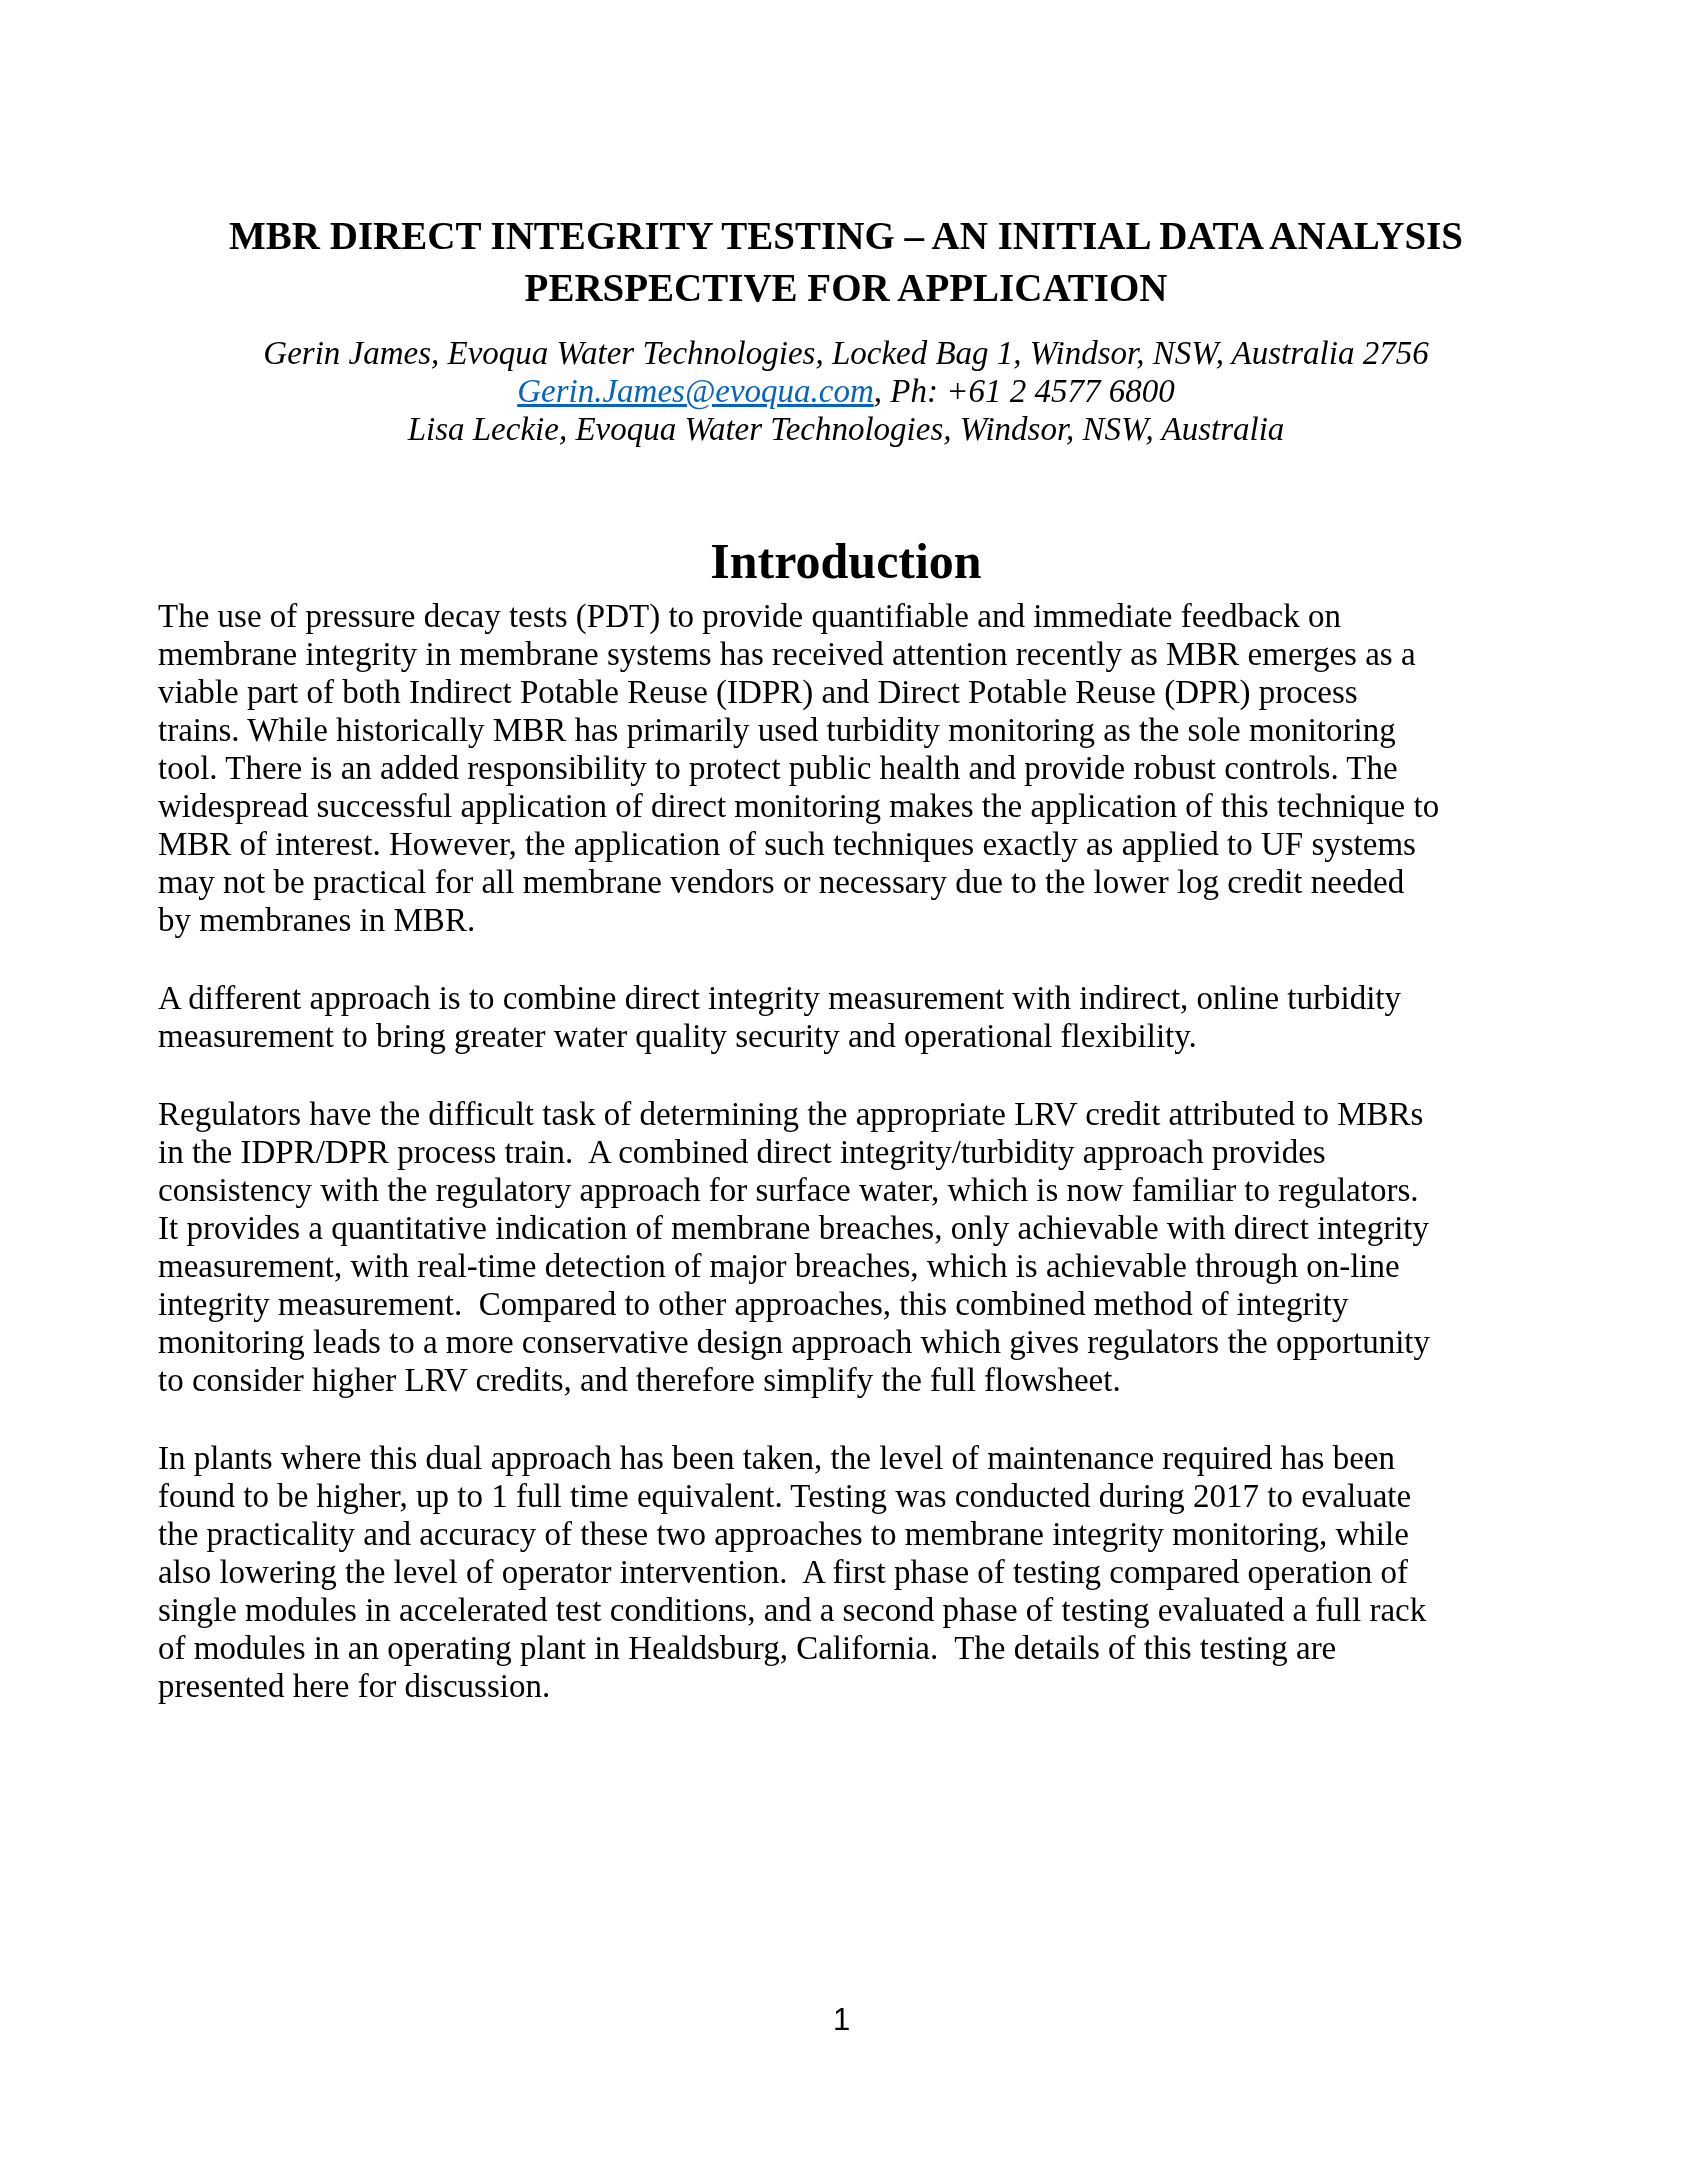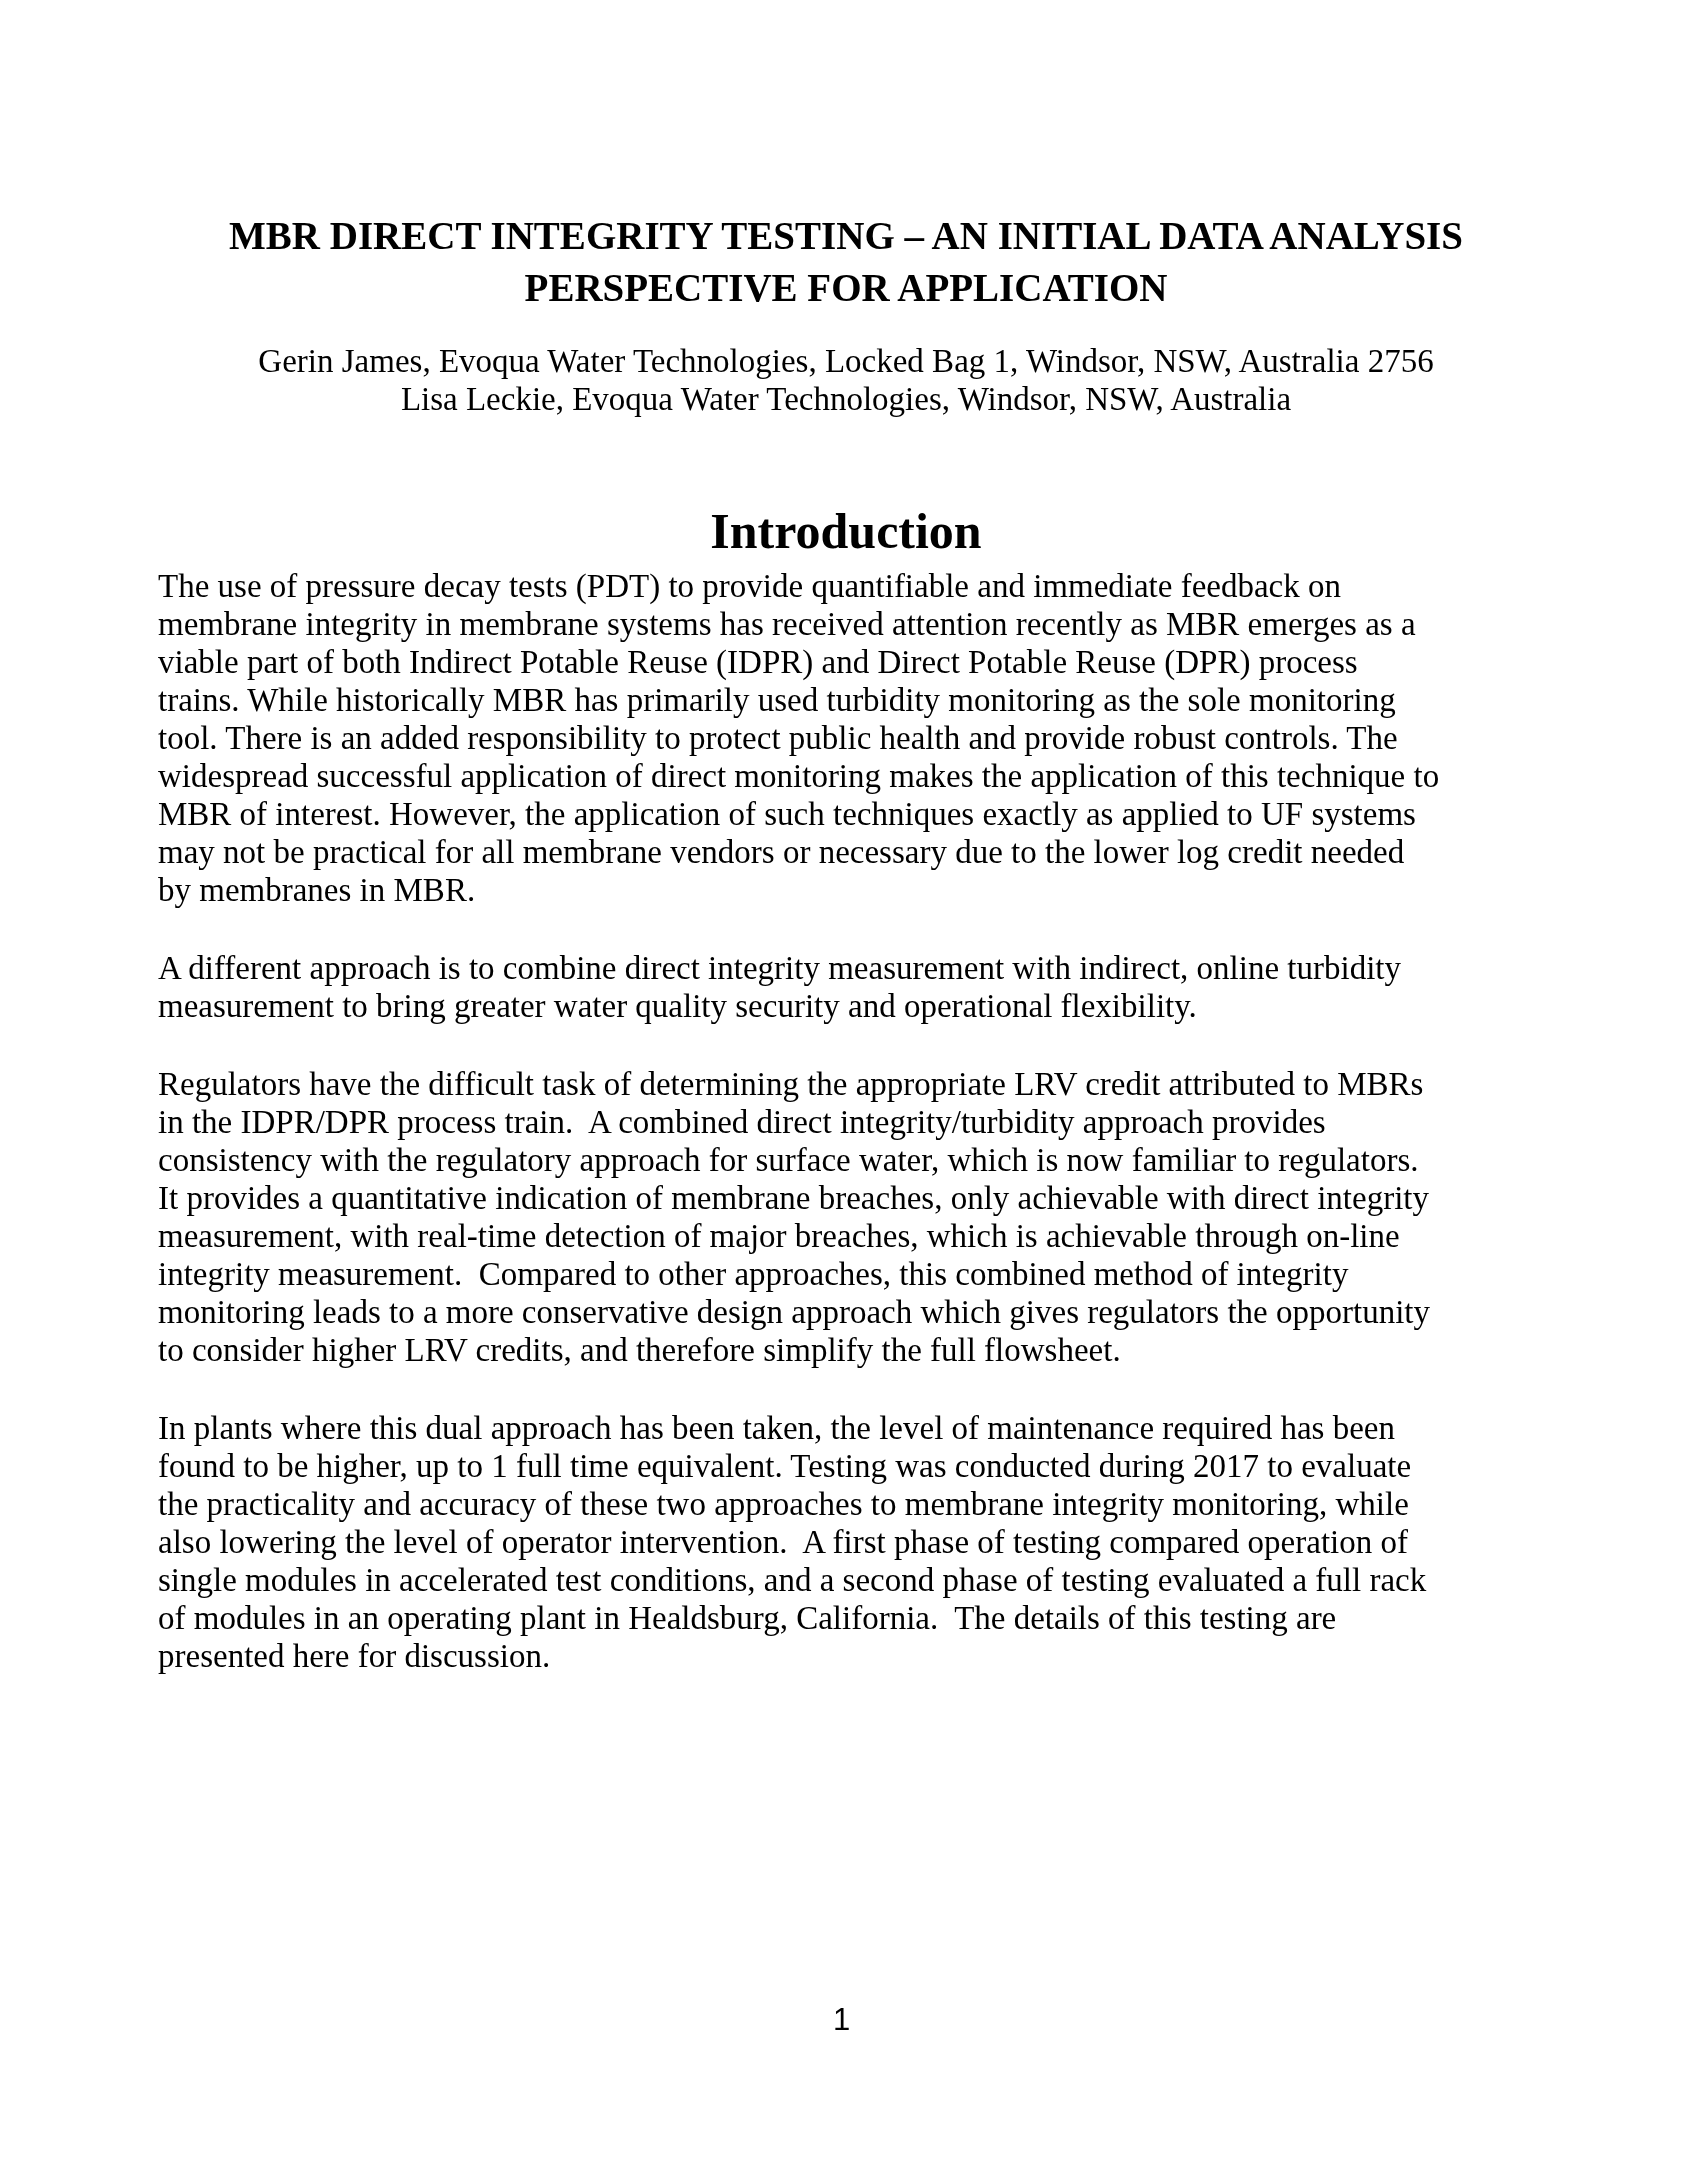--- a/index.html
+++ b/index.html
@@ -24,23 +24,24 @@
   }
   .paper-title {
     font-size: 39px;
     line-height: 52px;
     font-weight: bold;
     text-align: center;
     white-space: pre-wrap;
     margin: 0;
   }
   .authors {
-    margin-top: 28px;
+    margin-top: 20px;
     font-size: 33px;
     line-height: 38px;
+    font-style: italic;
     text-align: center;
   }
   .authors-line { white-space: pre-wrap; }
   .email-link {
     color: #0563C1;
     text-decoration: underline;
     cursor: pointer;
   }
   .section-heading {
     margin: 87px 0 0 0;
@@ -73,20 +74,21 @@
 <body>
 
 <div class="page">
   <div class="content">
 
     <h1 class="paper-title">MBR DIRECT INTEGRITY TESTING – AN INITIAL DATA ANALYSIS
 PERSPECTIVE FOR APPLICATION</h1>
 
     <div class="authors">
       <div class="authors-line">Gerin James, Evoqua Water Technologies, Locked Bag 1, Windsor, NSW, Australia 2756</div>
+      <div class="authors-line"><a class="email-link">Gerin.James@evoqua.com</a><span>, Ph: +61 2 4577 6800</span></div>
       <div class="authors-line">Lisa Leckie, Evoqua Water Technologies, Windsor, NSW, Australia</div>
     </div>
 
     <h2 class="section-heading">Introduction</h2>
 
     <p class="body-paragraph">The use of pressure decay tests (PDT) to provide quantifiable and immediate feedback on
 membrane integrity in membrane systems has received attention recently as MBR emerges as a
 viable part of both Indirect Potable Reuse (IDPR) and Direct Potable Reuse (DPR) process
 trains. While historically MBR has primarily used turbidity monitoring as the sole monitoring
 tool. There is an added responsibility to protect public health and provide robust controls. The

